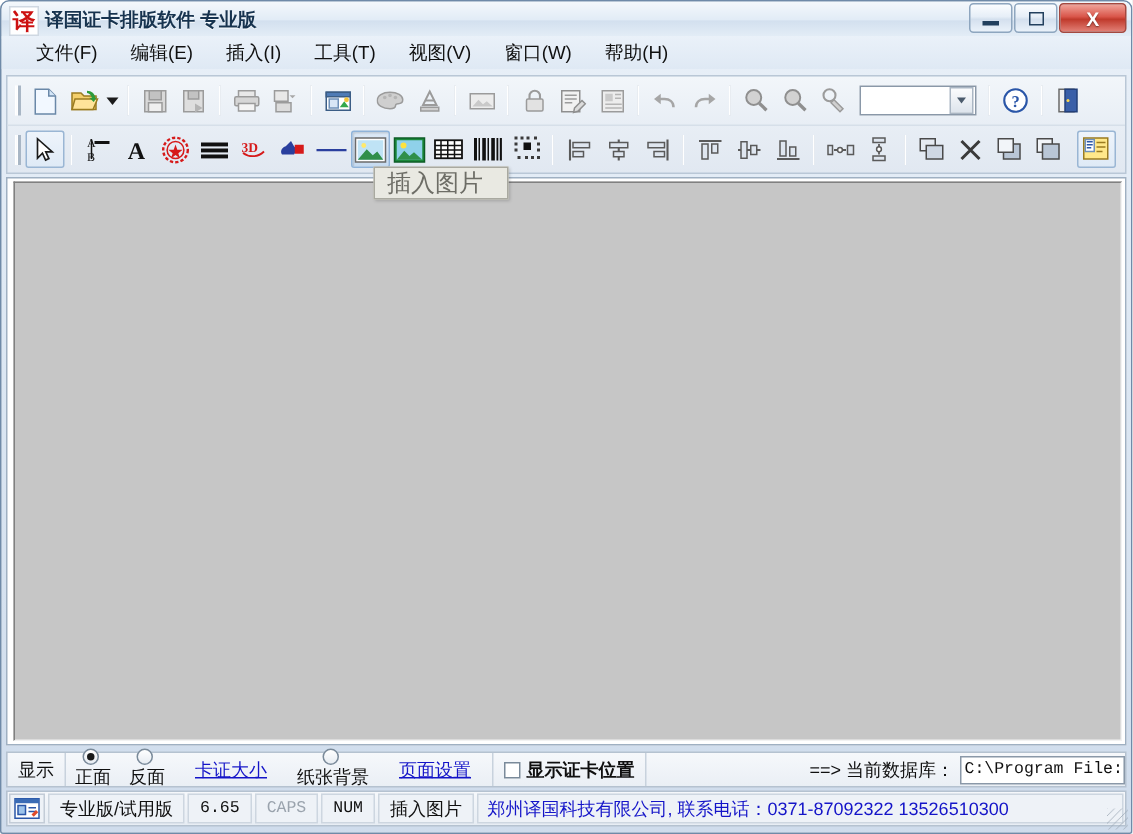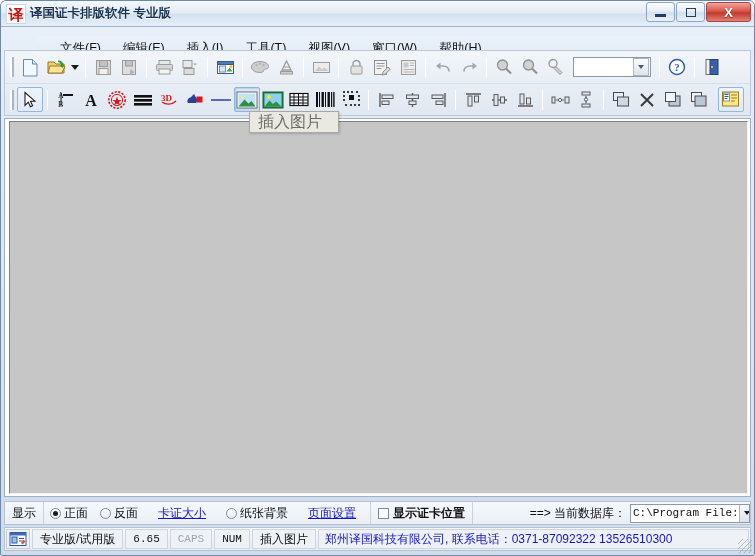--- a/index.html
+++ b/index.html
@@ -60,25 +60,24 @@
     border-color: #a4483f;
     background: linear-gradient(180deg,#f0a49b 0%,#d9564a 45%,#c03a2c 55%,#e28076 100%);
     color: #ffffff; font-weight: bold; font-size: 13px;
     text-shadow: 0 1px 1px rgba(0,0,0,.45);
   }
   .glyph-min { width: 11px; height: 3px; background: #22405e; margin-top: 6px; }
   .glyph-max { width: 10px; height: 9px; border: 1.5px solid #22405e; }
 
   
   .menubar {
-    position: absolute; left: 0; top: 36px; right: 0; height: 22px;
+    position: absolute; left: 0; top: 23px; right: 0; height: 22px;
     display: flex; align-items: center;
     padding-left: 12px;
     background: linear-gradient(180deg,#eaf1f9 0%,#dfe9f4 100%);
-    margin-left: 36px;
   }
   .menu-item {
     padding: 2px 11px;
     font-size: 12.5px; color: #101010;
     white-space: nowrap;
     cursor: default;
   }
 
   
   .toolpanel {
@@ -175,37 +174,37 @@
     border: 1px solid #b5c2d0;
     display: flex; align-items: center;
     font-size: 12px; color: #0f0f0f;
   }
   .ob-cell {
     display: flex; align-items: center; height: 22px;
     padding: 0 7px;
     border-right: 1px solid #c8d2dd;
     white-space: nowrap;
   }
-  .ob-plain { display:flex; align-items:center; padding: 0 6px; white-space: nowrap; }
+  .ob-plain { display:flex; align-items:center; padding: 0 6px; white-space: nowrap; flex-direction: column; }
   .radio {
     width: 11px; height: 11px; border-radius: 50%;
     border: 1px solid #7a8a9a;
     background: linear-gradient(180deg,#ffffff,#e7ecf2);
     display: inline-flex; align-items: center; justify-content: center;
     margin-right: 3px;
   }
   .radio .dot { width: 5px; height: 5px; border-radius: 50%; background: #1a1a1a; }
   .chk {
     width: 11px; height: 11px;
     border: 1px solid #7a8a9a; background: #ffffff;
     margin-right: 4px;
   }
   .lnk { color: #1414c8; text-decoration: underline; white-space: nowrap; cursor: pointer; }
   .dbcombo {
-    width: 120px; height: 19px;
+    width: 110px; height: 19px;
     background: #ffffff; border: 1px solid #8a98a8;
     display: flex; align-items: center;
     font-family: "Liberation Mono", "DejaVu Sans Mono", monospace;
     font-size: 11px; color: #101010;
     padding-left: 2px; overflow: hidden; white-space: nowrap;
   }
   .dbcombo .cbtn2 {
     margin-left: auto; width: 15px; height: 17px; flex: 0 0 15px;
     background: linear-gradient(180deg,#fbfcfd,#dde4ec);
     border-left: 1px solid #aab6c3;

